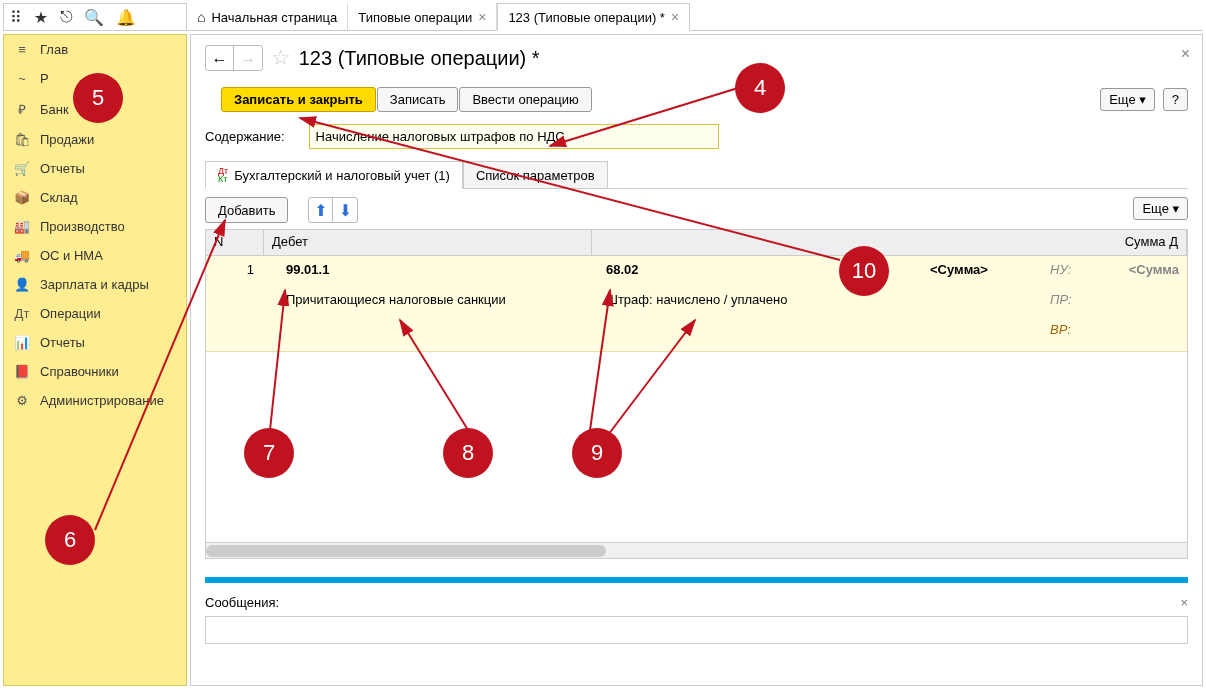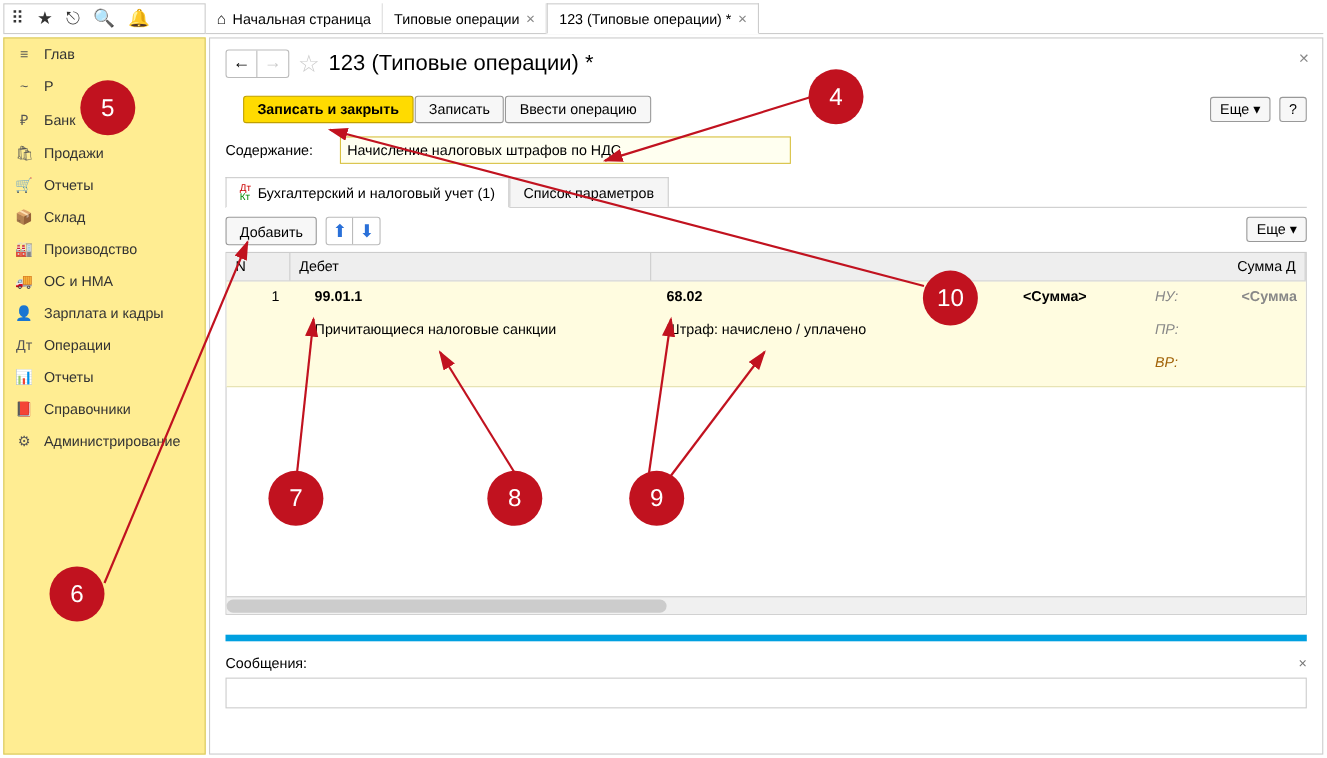--- a/index.html
+++ b/index.html
@@ -38,21 +38,21 @@
   .field-label { font-size: 13px; }
   .text-input { border: 1px solid #d8c040; background: #fffff0; padding: 4px 6px; font-size: 13px; width: 410px; }
 
   .inner-tabs { display: flex; border-bottom: 1px solid #ccc; margin-bottom: 8px; }
   .inner-tab { padding: 5px 12px; font-size: 13px; border: 1px solid #ccc; border-bottom: none; background: #f5f5f5; display: flex; gap: 6px; align-items: center; }
   .inner-tab.active { background: #fff; border-bottom: 1px solid #fff; margin-bottom: -1px; }
   .dtkt { font-size: 9px; line-height: 8px; }
   .dtkt .dt { color: #c00; }
   .dtkt .kt { color: #080; }
 
-  .table-toolbar { display: flex; gap: 8px; margin-bottom: 6px; }
+  .table-toolbar { display: flex; gap: 20px; margin-bottom: 6px; }
   .arrow-btns { display: flex; border: 1px solid #bbb; border-radius: 3px; }
   .arrow-btn { width: 24px; height: 24px; display: flex; align-items: center; justify-content: center; }
   .arrow-btn:first-child { border-right: 1px solid #bbb; color: #2a70d8; }
   .arrow-btn:last-child { color: #2a70d8; }
 
   .grid { border: 1px solid #ccc; height: 330px; width: 100%; position: relative; }
   .grid-head { display: flex; background: #eee; border-bottom: 1px solid #ccc; font-size: 13px; height: 26px; }
   .gh { padding: 4px 8px; border-right: 1px solid #ccc; }
   .gh-n { width: 58px; }
   .gh-debit { width: 328px; }

